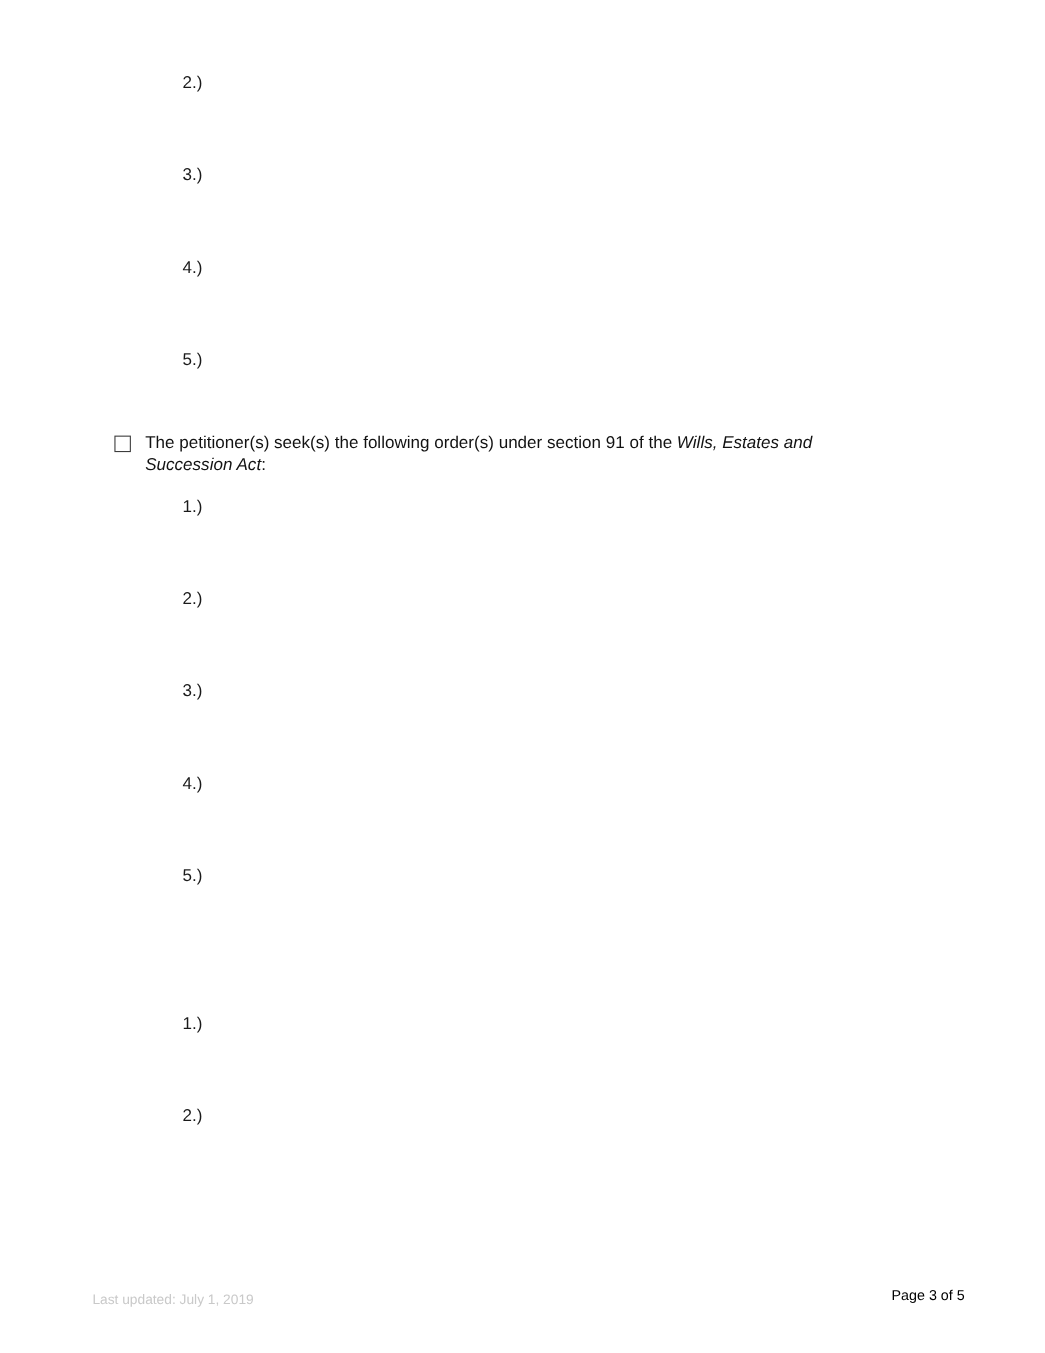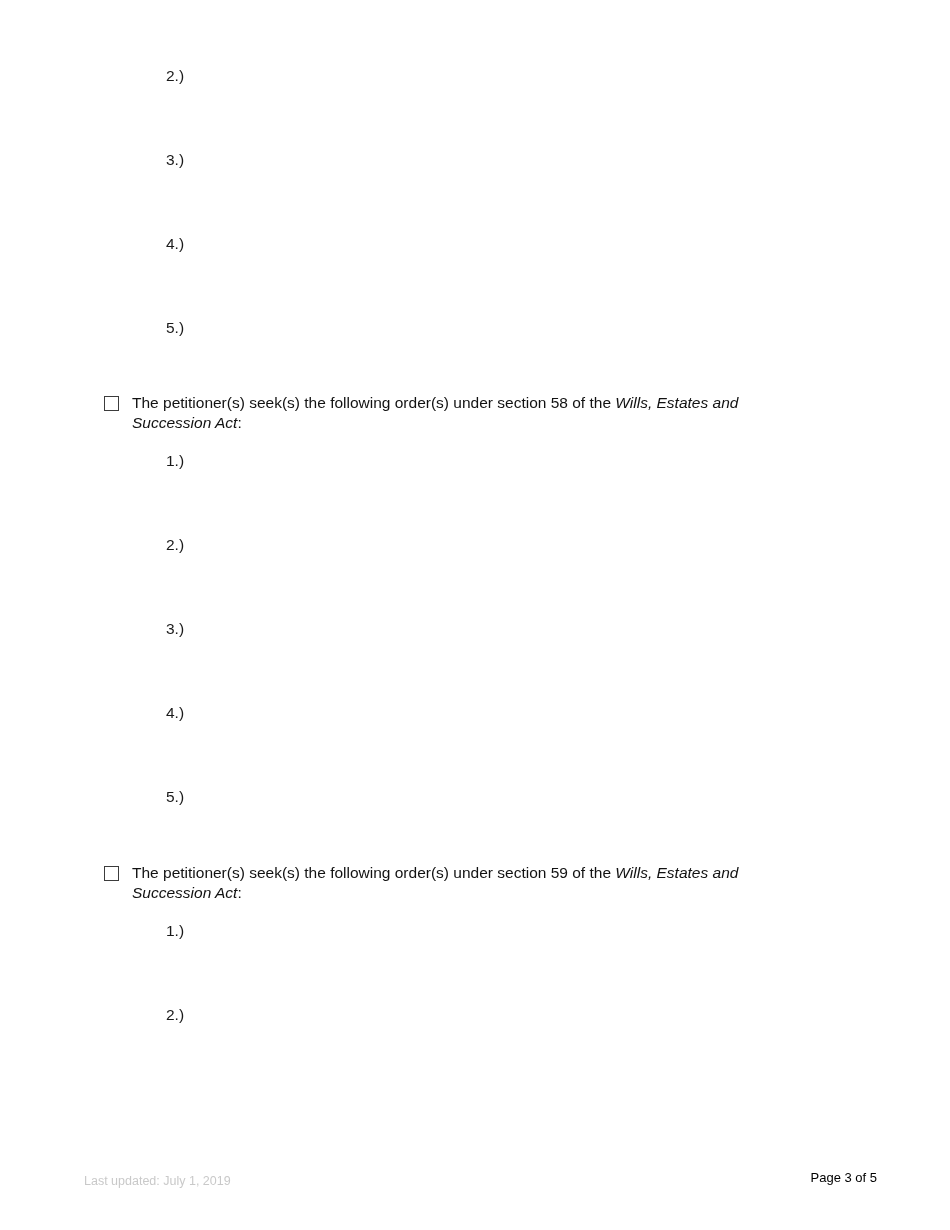--- a/index.html
+++ b/index.html
@@ -86,38 +86,32 @@
   <div>
     <div class="order-item" style="top:66px;">2.)</div>
     <div class="order-item" style="top:150px;">3.)</div>
     <div class="order-item" style="top:234px;">4.)</div>
     <div class="order-item" style="top:318px;">5.)</div>
   </div>
 
   <div class="check-block" style="top:393px;">
     <div class="check-row">
       <div class="checkbox"></div>
-      <div class="check-label"><span>The petitioner(s) seek(s) the following order(s) under section 58 of the </span><span class="statute">Wills, Estates and Succession Act</span><span>:</span></div>
+      <div class="check-label"><span>The petitioner(s) seek(s) the following order(s) under section 91 of the </span><span class="statute">Wills, Estates and Succession Act</span><span>:</span></div>
     </div>
   </div>
 
   <div>
     <div class="order-item" style="top:451px;">1.)</div>
     <div class="order-item" style="top:535px;">2.)</div>
     <div class="order-item" style="top:619px;">3.)</div>
     <div class="order-item" style="top:703px;">4.)</div>
     <div class="order-item" style="top:787px;">5.)</div>
   </div>
 
-  <div class="check-block" style="top:863px;">
-    <div class="check-row">
-      <div class="checkbox"></div>
-      <div class="check-label"><span>The petitioner(s) seek(s) the following order(s) under section 59 of the </span><span class="statute">Wills, Estates and Succession Act</span><span>:</span></div>
-    </div>
-  </div>
 
   <div>
     <div class="order-item" style="top:921px;">1.)</div>
     <div class="order-item" style="top:1005px;">2.)</div>
   </div>
 
   <div class="footer-updated">Last updated: July 1, 2019</div>
   <div class="footer-page">Page 3 of 5</div>
 
 </div>

